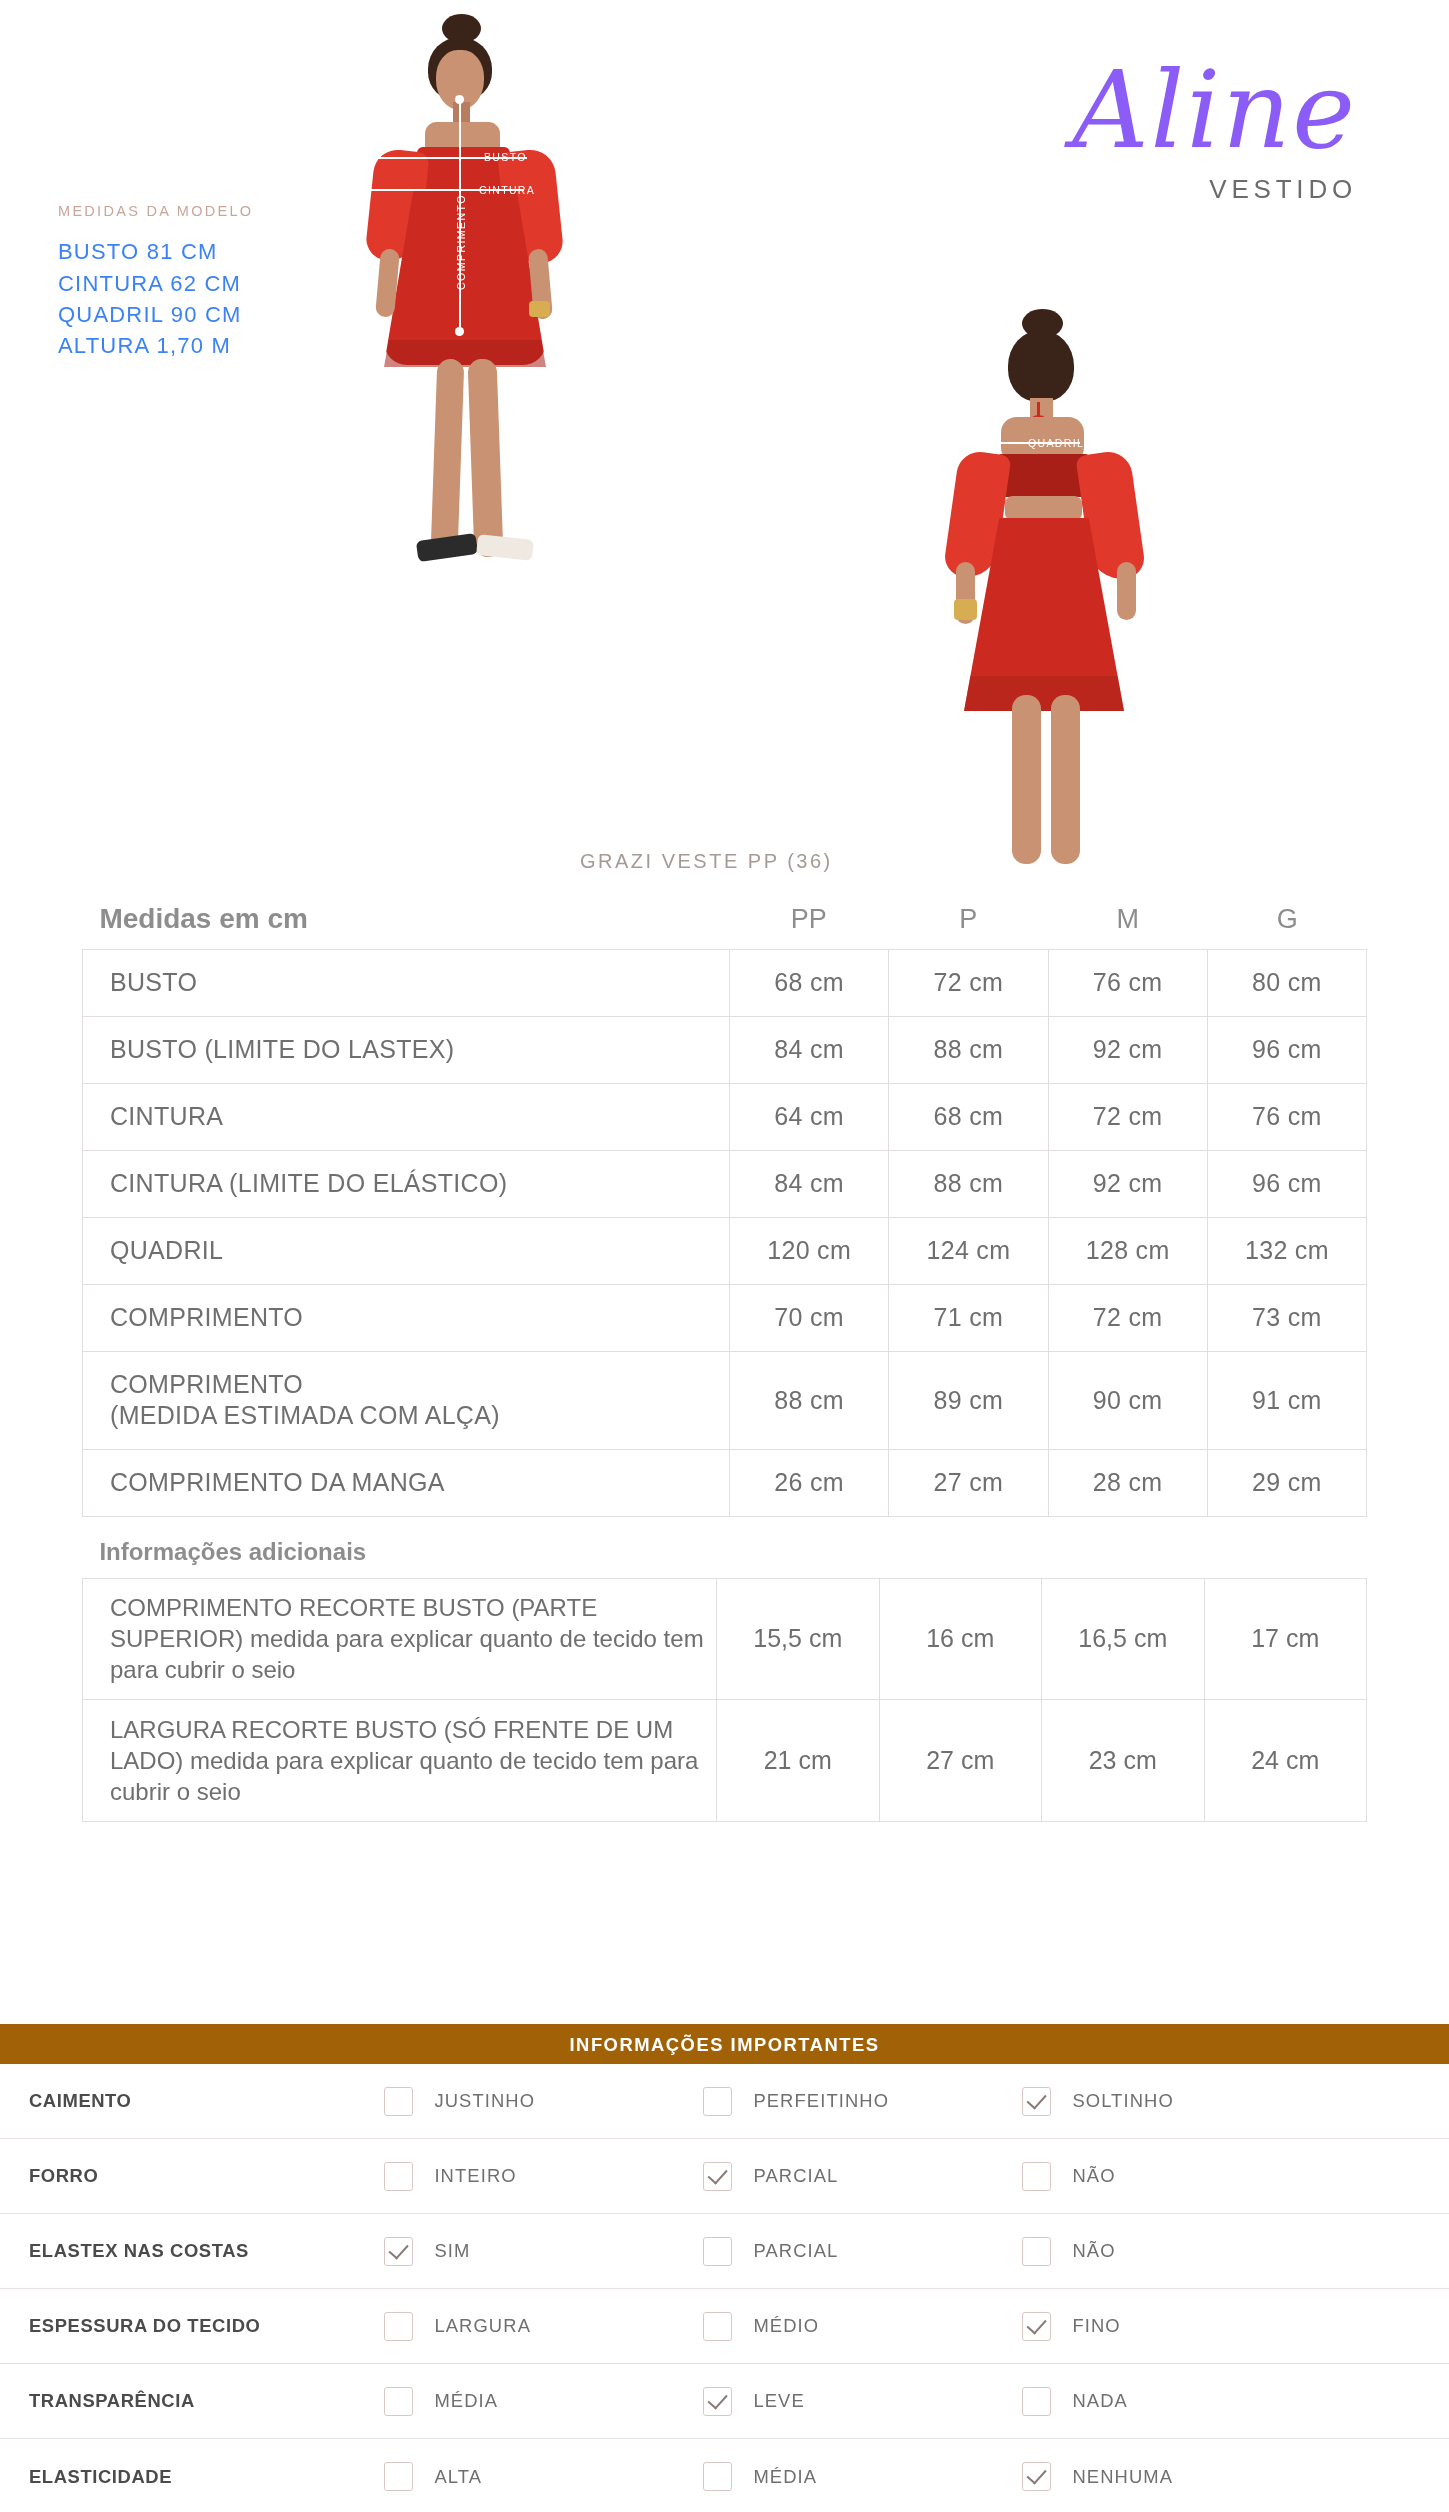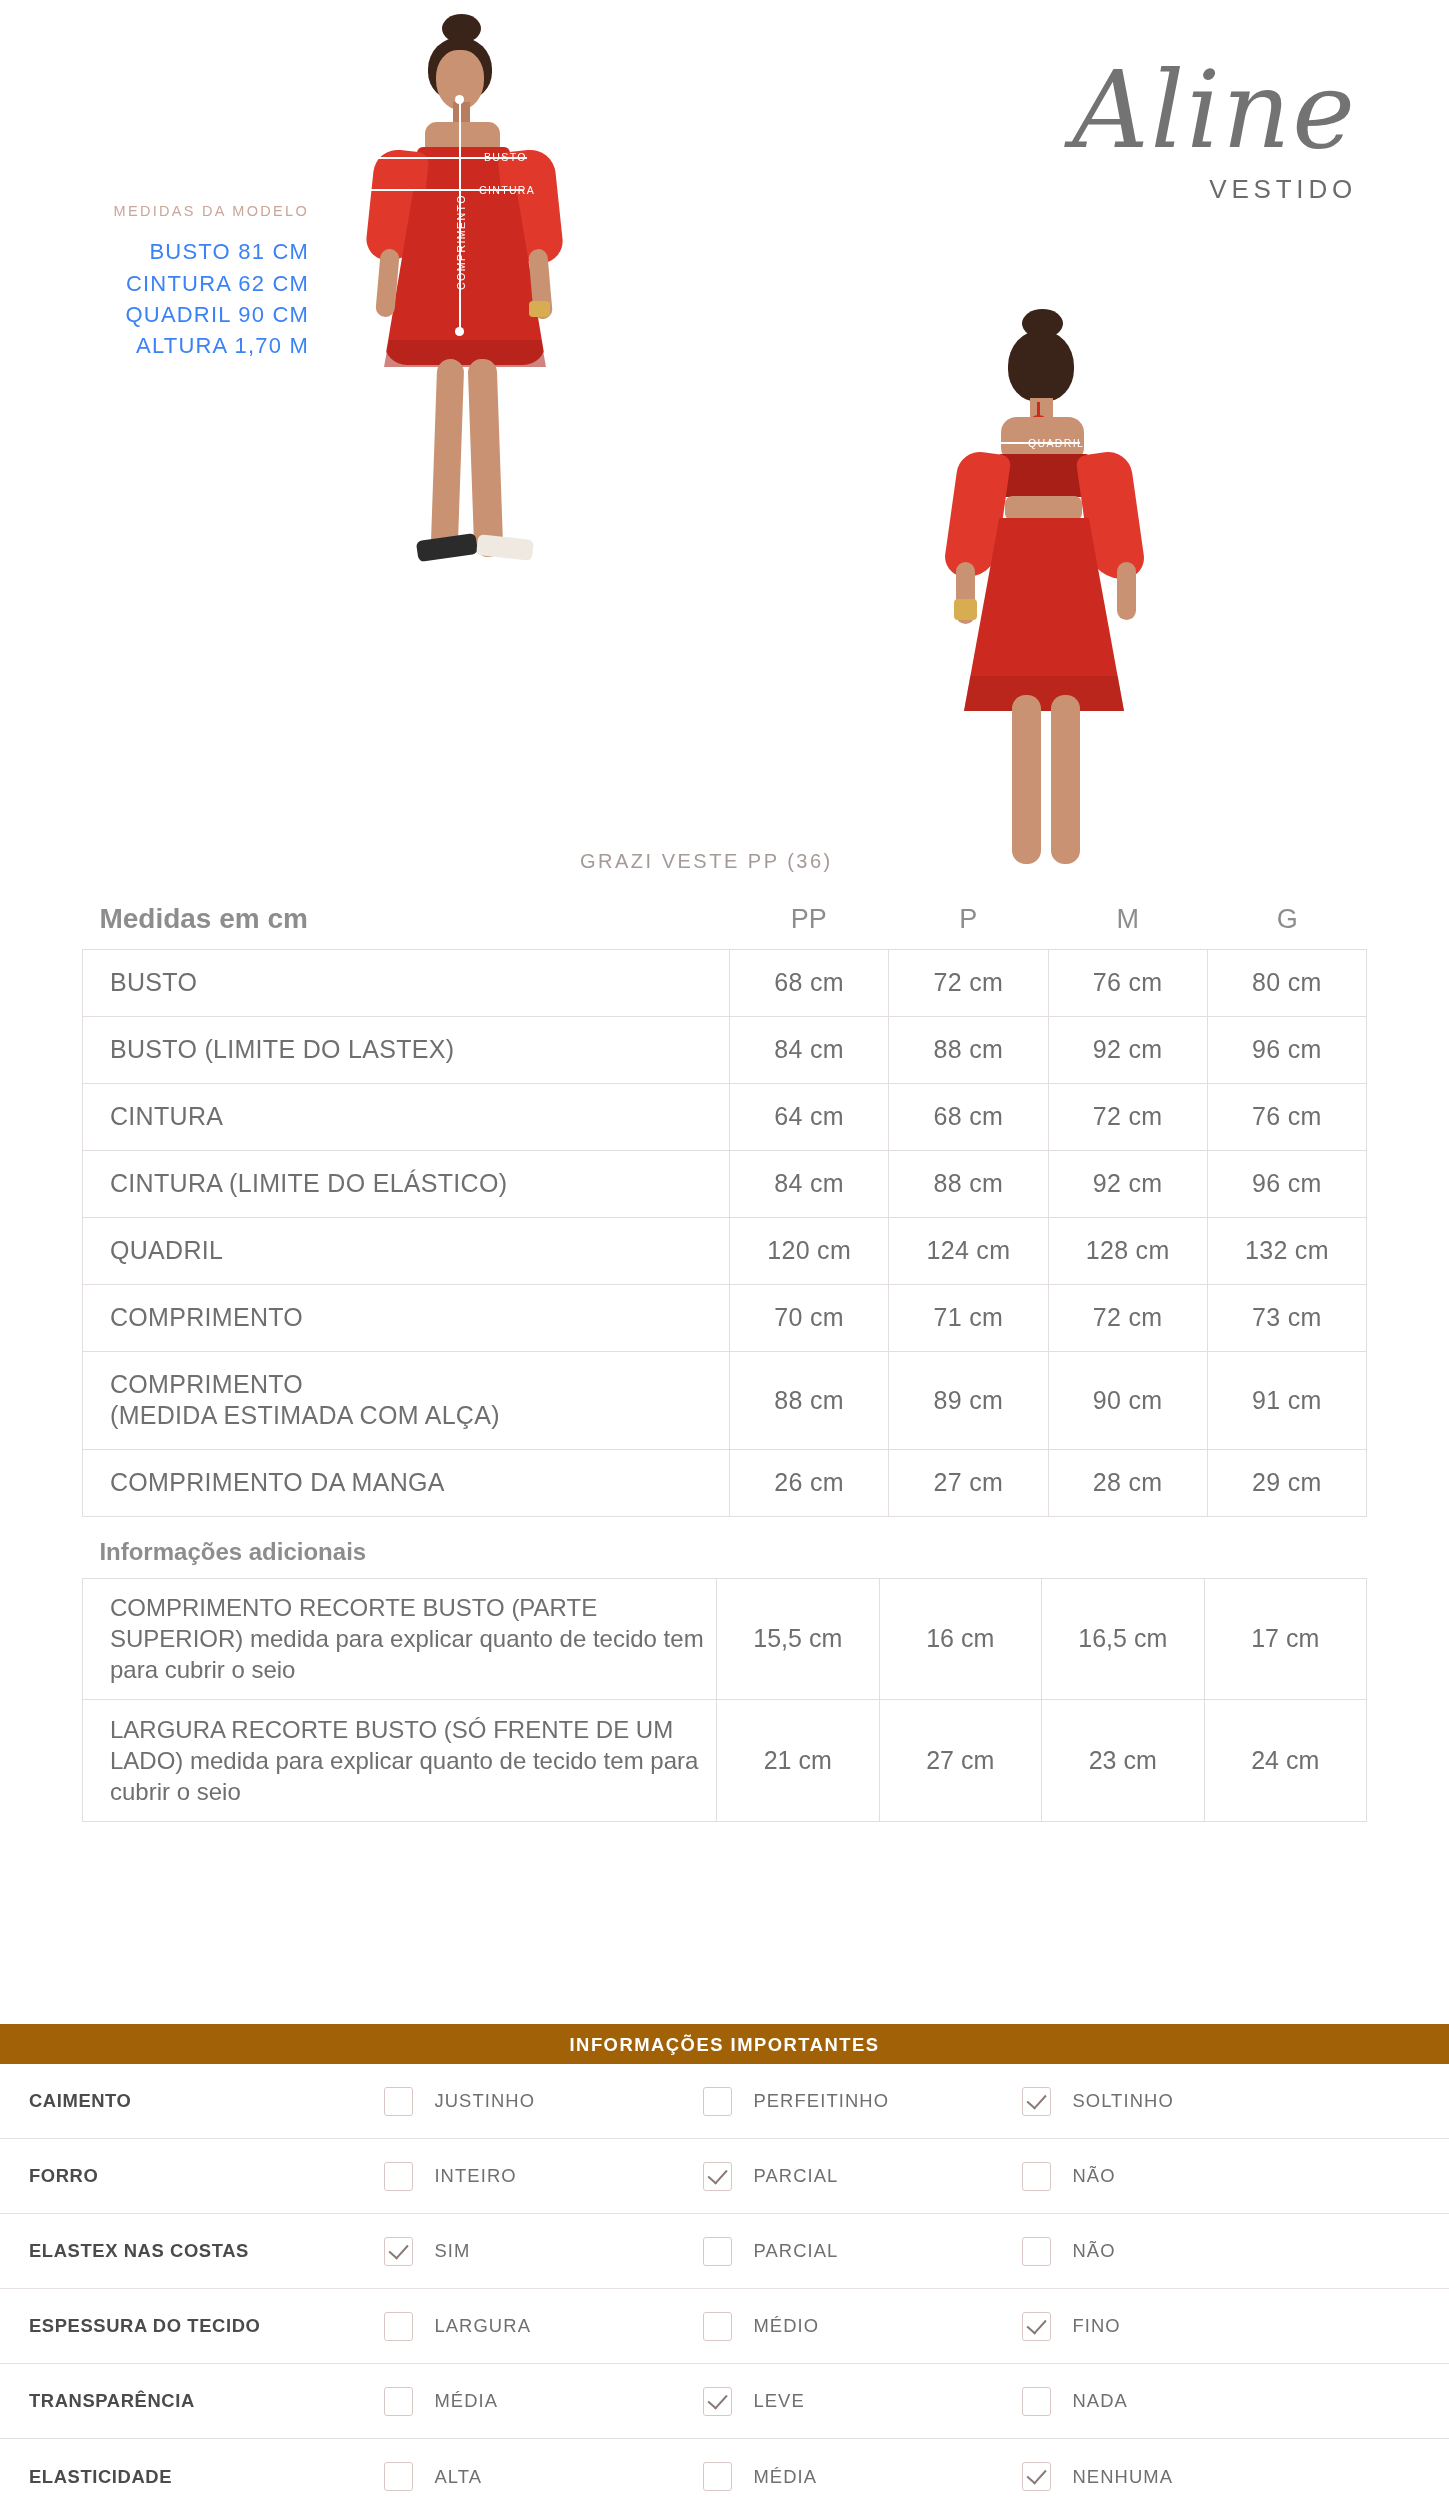--- a/index.html
+++ b/index.html
@@ -20,21 +20,21 @@
     width: 1449px;
     height: 899px;
   }
 
   
   .model-measures {
     position: absolute;
     left: 58px;
     top: 203px;
     width: 251px;
-    text-align: right;
+    text-align: left;
   }
   .model-measures .mm-title {
     font-size: 14.5px;
     letter-spacing: 2.3px;
     color: #c9a69a;
     margin-bottom: 17.4px;
   }
   .model-measures .mm-line {
     font-size: 22px;
     letter-spacing: 1.2px;
@@ -48,21 +48,21 @@
     position: absolute;
     right: 92px;
     top: 58px;
     width: 522px;
     text-align: right;
   }
   .brand .script {
     font-family: "DejaVu Serif", serif;
     font-style: italic;
     font-size: 106px;
-    color: #737373;
+    color: #8b5cf6;
     line-height: 1;
     letter-spacing: 1.9px;
     display: block;
   }
   .brand .sub {
     display: block;
     margin-top: 9.7px;
     font-size: 26px;
     letter-spacing: 4.8px;
     color: #6b6b6b;

